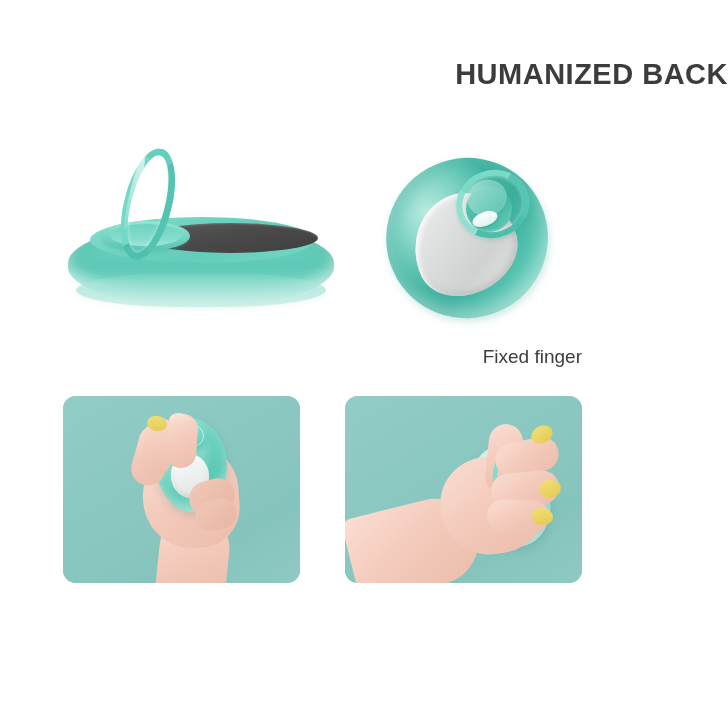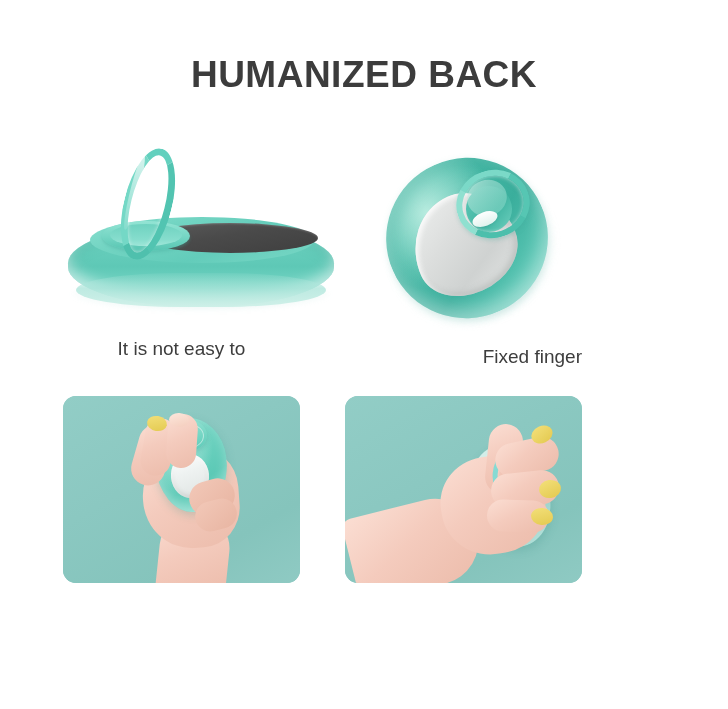--- a/index.html
+++ b/index.html
@@ -21,24 +21,24 @@
     inset: 0;
     background: #ffffff;
   }
 
   
   .title-block {
     position: absolute;
     left: 0;
     top: 52px;
     width: 728px;
-    text-align: center;
+    text-align: right;
     color: #3c3c3c;
     font-weight: bold;
-    font-size: 37px;
+    font-size: 29px;
     line-height: 45px;
     letter-spacing: 0.5px;
   }
   .title-line { display: block; white-space: nowrap; }
 
   
   .figure {
     position: absolute;
   }
 
@@ -407,21 +407,20 @@
     <div class="dev-b-shadow"></div>
     <div class="dev-b-body"></div>
     <div class="dev-b-panel"></div>
     <div class="dev-b-notch"></div>
     <div class="dev-b-ring"></div>
     <div class="dev-b-ring-inner"></div>
     <div class="dev-b-hinge"></div>
   </div>
 
   <div class="caption caption-left">
-    <span class="cap-line">It is not easy to</span>
   </div>
   <div class="caption caption-right">
     <span class="cap-line">Fixed finger</span>
   </div>
 
   <div class="photo photo-left">
     <div class="photo-bg"></div>
     <div class="skin lp-forearm"></div>
     <div class="skin lp-palm"></div>
     <div class="lp-dev"></div>

